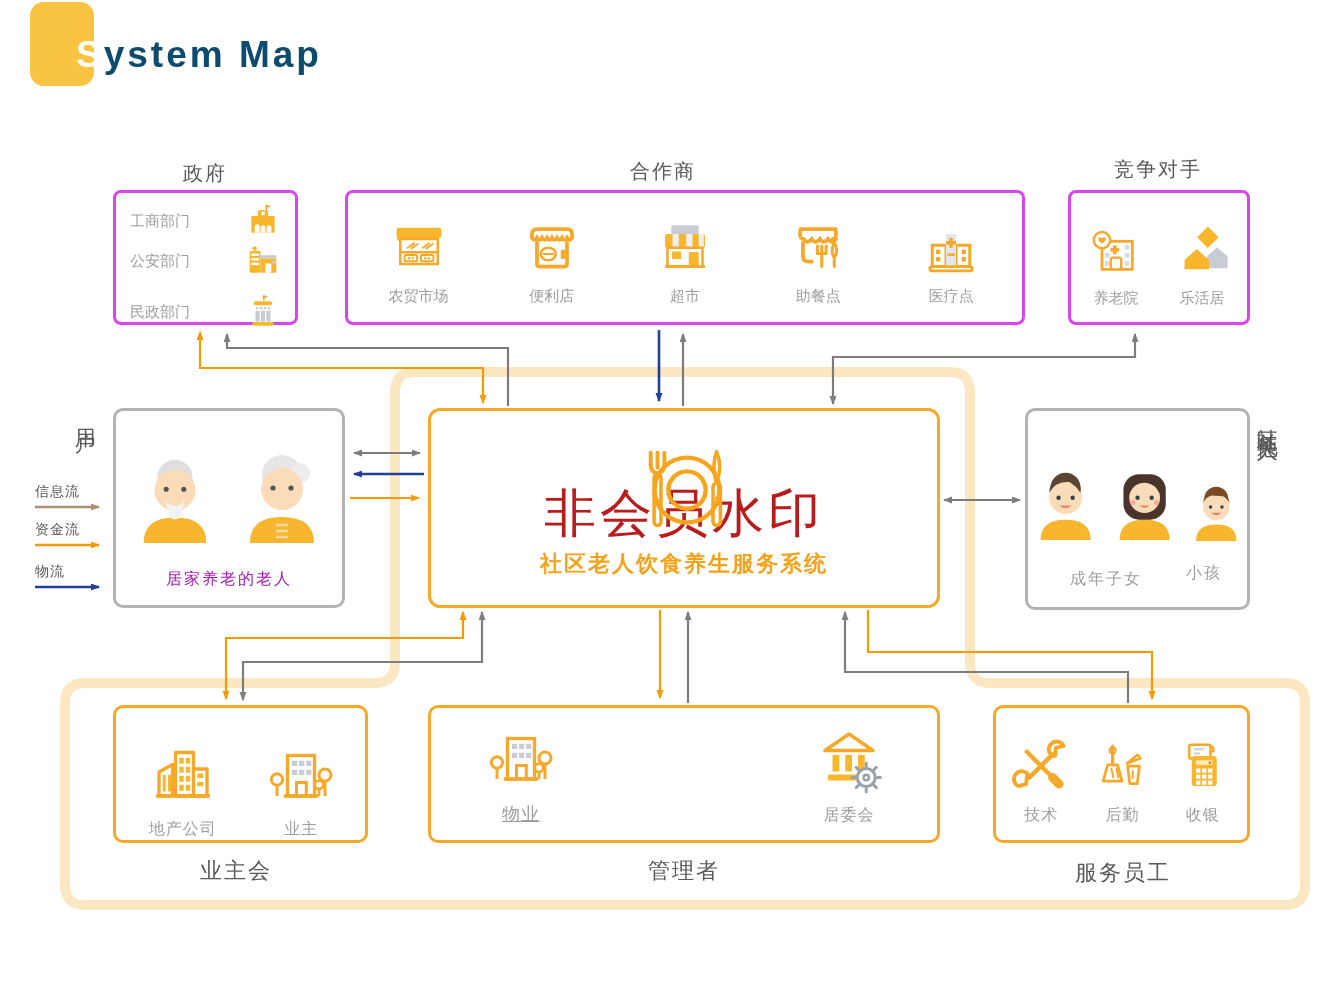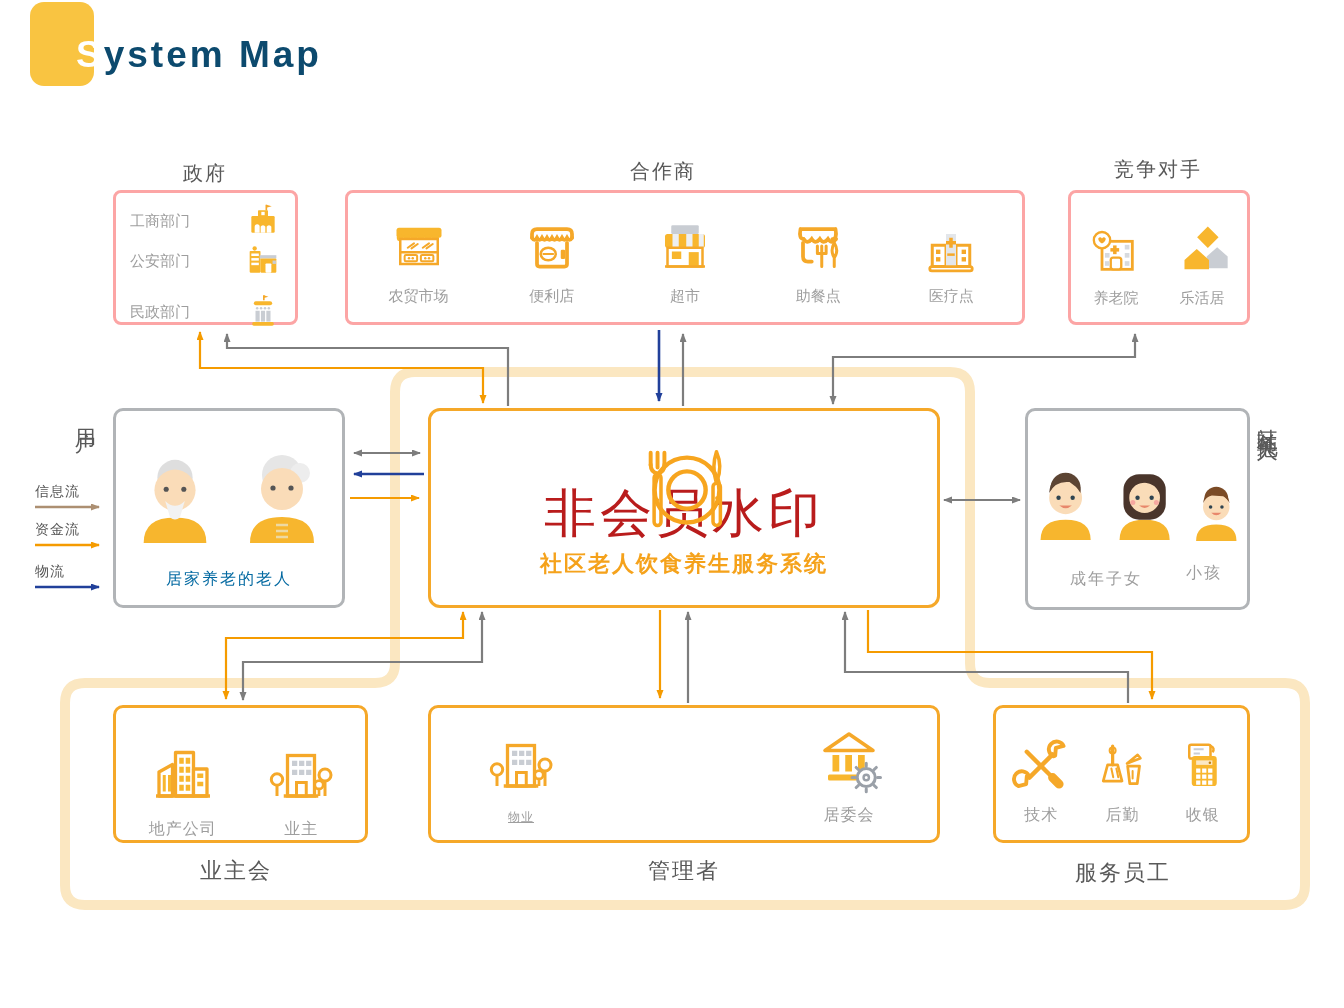--- a/index.html
+++ b/index.html
@@ -1,35 +1,35 @@
 <!DOCTYPE html>
 <html><head>
 <meta charset="utf-8">
 <style>
   html,body{margin:0;padding:0;background:#fff;}
   .canvas{position:relative;width:1344px;height:1008px;background:#fff;overflow:hidden;
           font-family:"Liberation Sans","DejaVu Sans",sans-serif;}
   .layer{position:absolute;left:0;top:0;z-index:1;}
   .gbox{position:absolute;background:#fff;border-radius:10px;z-index:2;box-sizing:border-box;}
-  .b-tan{border:3px solid #fca5a5;border-radius:8px;}
+  .b-tan{border:3px solid #d946ef;border-radius:8px;}
   .b-gray{border:3px solid #B1B4B7;}
   .b-orange{border:3.5px solid #F5A829;}
   .gtitle{position:absolute;z-index:2;color:#595959;font-size:20px;letter-spacing:2px;
           text-align:center;white-space:nowrap;transform:translateX(-50%);}
   .btitle{font-size:22px;}
   .vtitle{position:absolute;z-index:2;color:#595959;font-size:21px;line-height:1.25;
           writing-mode:vertical-rl;text-orientation:upright;letter-spacing:3px;}
   .ilabel{color:#9E9E9E;font-size:15px;white-space:nowrap;}
   .gov-row{position:absolute;left:14px;right:12px;display:flex;align-items:center;
            justify-content:space-between;height:40px;}
   .flexbox{display:flex;justify-content:space-around;align-items:flex-end;height:100%;
            padding:14px 4px 16px 4px;box-sizing:border-box;}
   .pitem{display:flex;flex-direction:column;align-items:center;gap:8px;}
   .persons{display:flex;justify-content:center;align-items:flex-end;gap:12px;}
-  .caption{position:absolute;left:0;right:0;text-align:center;color:#0369a1;font-size:16px;letter-spacing:2px;}
+  .caption{position:absolute;left:0;right:0;text-align:center;color:#a21caf;font-size:16px;letter-spacing:2px;}
   .legend-row{position:absolute;z-index:2;}
   .legend-label{color:#565656;font-size:14px;letter-spacing:1px;}
   .center-title{position:absolute;left:0;right:0;text-align:center;color:#F5A21B;
                 font-size:22px;font-weight:600;letter-spacing:2px;z-index:3;}
   .watermark{position:absolute;left:0;right:0;top:68px;text-align:center;color:#b91c1c;
              font-size:52px;letter-spacing:4px;z-index:0;white-space:nowrap;}
   .logo-square{position:absolute;left:30px;top:2px;width:64px;height:84px;background:#F9C441;
                border-radius:14px;z-index:1;}
   .logo-title{position:absolute;left:76px;top:34px;z-index:2;color:#0c4a6e;font-size:37px;
               font-weight:bold;letter-spacing:3px;white-space:nowrap;}
@@ -486,21 +486,21 @@
       </div>
     </div>
   </div>
 
   <div class="gbox b-orange" style="left:428px;top:705px;width:512px;height:138px;">
     <div class="flexbox" style="padding:12px 50px 14px 50px;justify-content:space-between;">
       <div class="pitem">
         <svg class="ic" width="80" height="72" viewBox="0 0 48 48" preserveAspectRatio="xMidYMax meet">
             <use href="#i-bldg-trees"></use>
           </svg>
-        <span class="ilabel" style="font-size:12px;letter-spacing:1px;text-decoration:underline;">物业</span>
+        <span class="ilabel" style="font-size:18px;letter-spacing:1px;text-decoration:underline;">物业</span>
       </div>
       <div class="pitem">
         <svg class="ic" width="76" height="72" viewBox="0 0 48 48" preserveAspectRatio="xMidYMax meet">
             <use href="#i-bank-gear"></use>
           </svg>
         <span class="ilabel" style="font-size:16px;letter-spacing:1px;">居委会</span>
       </div>
     </div>
   </div>
 

